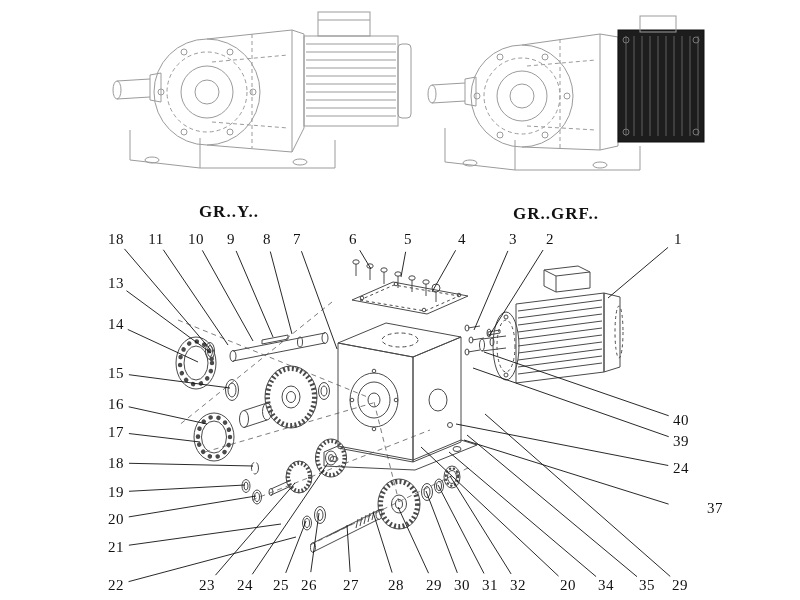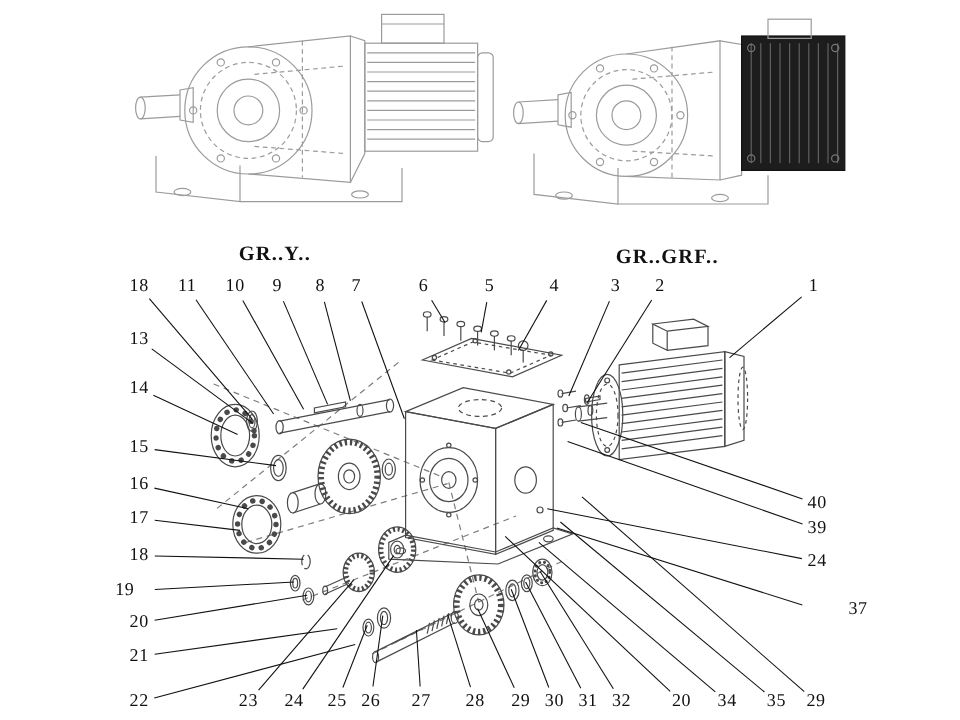--- a/index.html
+++ b/index.html
@@ -413,21 +413,21 @@
       <div class="callout" style="left: 231px; top: 239px;">9</div>
       <div class="callout" style="left: 196px; top: 239px;">10</div>
       <div class="callout" style="left: 156px; top: 239px;">11</div>
       <div class="callout" style="left: 116px; top: 239px;">18</div>
       <div class="callout" style="left: 116px; top: 283px;">13</div>
       <div class="callout" style="left: 116px; top: 324px;">14</div>
       <div class="callout" style="left: 116px; top: 373px;">15</div>
       <div class="callout" style="left: 116px; top: 404px;">16</div>
       <div class="callout" style="left: 116px; top: 432px;">17</div>
       <div class="callout" style="left: 116px; top: 463px;">18</div>
-      <div class="callout" style="left: 104px; top: 492px;">19</div>
+      <div class="callout" style="left: 116px; top: 492px;">19</div>
       <div class="callout" style="left: 116px; top: 519px;">20</div>
       <div class="callout" style="left: 116px; top: 547px;">21</div>
       <div class="callout" style="left: 116px; top: 585px;">22</div>
       <div class="callout" style="left: 207px; top: 585px;">23</div>
       <div class="callout" style="left: 245px; top: 585px;">24</div>
       <div class="callout" style="left: 281px; top: 585px;">25</div>
       <div class="callout" style="left: 309px; top: 585px;">26</div>
       <div class="callout" style="left: 351px; top: 585px;">27</div>
       <div class="callout" style="left: 396px; top: 585px;">28</div>
       <div class="callout" style="left: 434px; top: 585px;">29</div>

